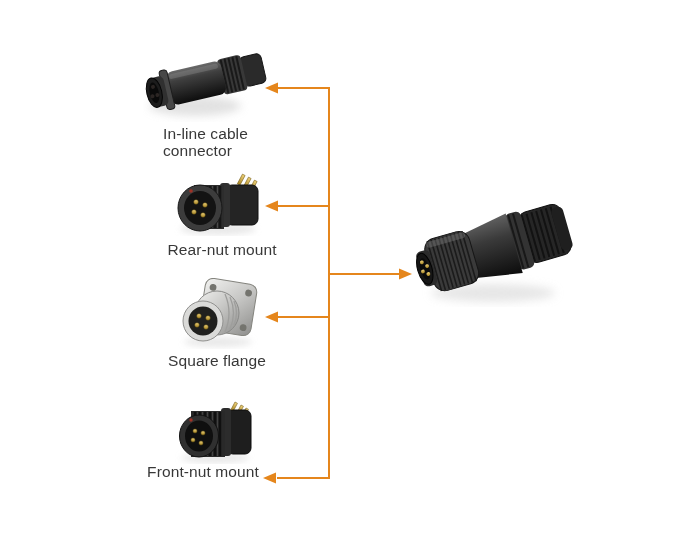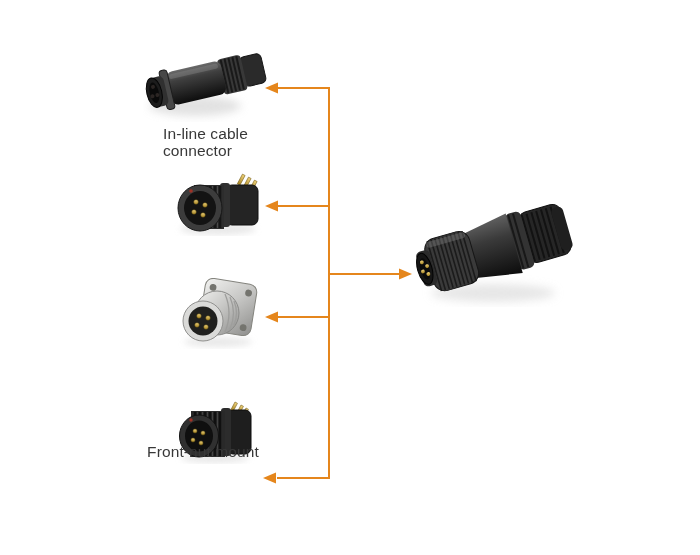--- a/index.html
+++ b/index.html
@@ -95,20 +95,21 @@
       <ellipse cx="30" cy="37" rx="16" ry="17" fill="#131313"></ellipse>
       <circle cx="21" cy="20" r="1.8" fill="#a03226"></circle>
       <g fill="url(#g2g)" stroke="#5a4a10" stroke-width=".5">
         <circle cx="26" cy="31" r="2.3"></circle>
           <circle cx="35" cy="34" r="2.3"></circle>
         <circle cx="24" cy="41" r="2.3"></circle>
           <circle cx="33" cy="44" r="2.3"></circle>
       </g>
     </svg>
   </figure>
+  <div class="lbl center" style="left:166px;top:241px;width:112px">Rear-nut mount</div>
 
   <figure class="item" style="left:176px;top:278px;width:82px;height:71px">
     <svg width="82" height="71" viewBox="0 0 82 71">
       <defs>
         <linearGradient id="g3s" x1="0" y1="0" x2="1" y2="1">
           <stop offset="0" stop-color="#f2f2f0"></stop>
             <stop offset=".5" stop-color="#c6c6c4"></stop>
             <stop offset="1" stop-color="#8e8e8c"></stop>
         </linearGradient>
         <linearGradient id="g3g" x1="0" y1="0" x2="0" y2="1">
@@ -132,20 +133,21 @@
       <circle cx="27" cy="43" r="20" fill="#dadad8" stroke="#90908e"></circle>
       <circle cx="27" cy="43" r="14.5" fill="#20201e"></circle>
       <g fill="url(#g3g)" stroke="#5a4a10" stroke-width=".5">
         <circle cx="23" cy="38" r="2.3"></circle>
           <circle cx="32" cy="40" r="2.3"></circle>
         <circle cx="21" cy="47" r="2.3"></circle>
           <circle cx="30" cy="49" r="2.3"></circle>
       </g>
     </svg>
   </figure>
+  <div class="lbl center" style="left:164px;top:352px;width:106px">Square flange</div>
 
   <figure class="item" style="left:175px;top:398px;width:80px;height:66px">
     <svg width="80" height="66" viewBox="0 0 80 66">
       <defs>
         <linearGradient id="g4g" x1="0" y1="0" x2="0" y2="1">
           <stop offset="0" stop-color="#efd27a"></stop>
             <stop offset="1" stop-color="#a58322"></stop>
         </linearGradient>
         <filter id="g4f" x="-60%" y="-60%" width="220%" height="220%">
             <feGaussianBlur stdDeviation="3"></feGaussianBlur>
@@ -166,21 +168,21 @@
       <ellipse cx="24" cy="38" rx="14" ry="15.5" fill="#0f0f0f"></ellipse>
       <circle cx="16" cy="22" r="1.7" fill="#a03226"></circle>
       <g fill="url(#g4g)" stroke="#5a4a10" stroke-width=".5">
         <circle cx="20" cy="33" r="2.1"></circle>
           <circle cx="28" cy="35" r="2.1"></circle>
         <circle cx="18" cy="42" r="2.1"></circle>
           <circle cx="26" cy="45" r="2.1"></circle>
       </g>
     </svg>
   </figure>
-  <div class="lbl center" style="left:145px;top:443px;width:116px">Front-nut mount</div>
+  <div class="lbl center" style="left:145px;top:463px;width:116px">Front-nut mount</div>
 
   <figure class="item" style="left:413px;top:192px;width:162px;height:115px">
     <svg width="162" height="115" viewBox="0 0 162 115">
       <defs>
         <linearGradient id="g5b" x1="0" y1="0" x2="0" y2="1">
           <stop offset="0" stop-color="#616161"></stop>
             <stop offset=".35" stop-color="#3a3a3a"></stop>
             <stop offset="1" stop-color="#0c0c0c"></stop>
         </linearGradient>
         <linearGradient id="g5g" x1="0" y1="0" x2="0" y2="1">

